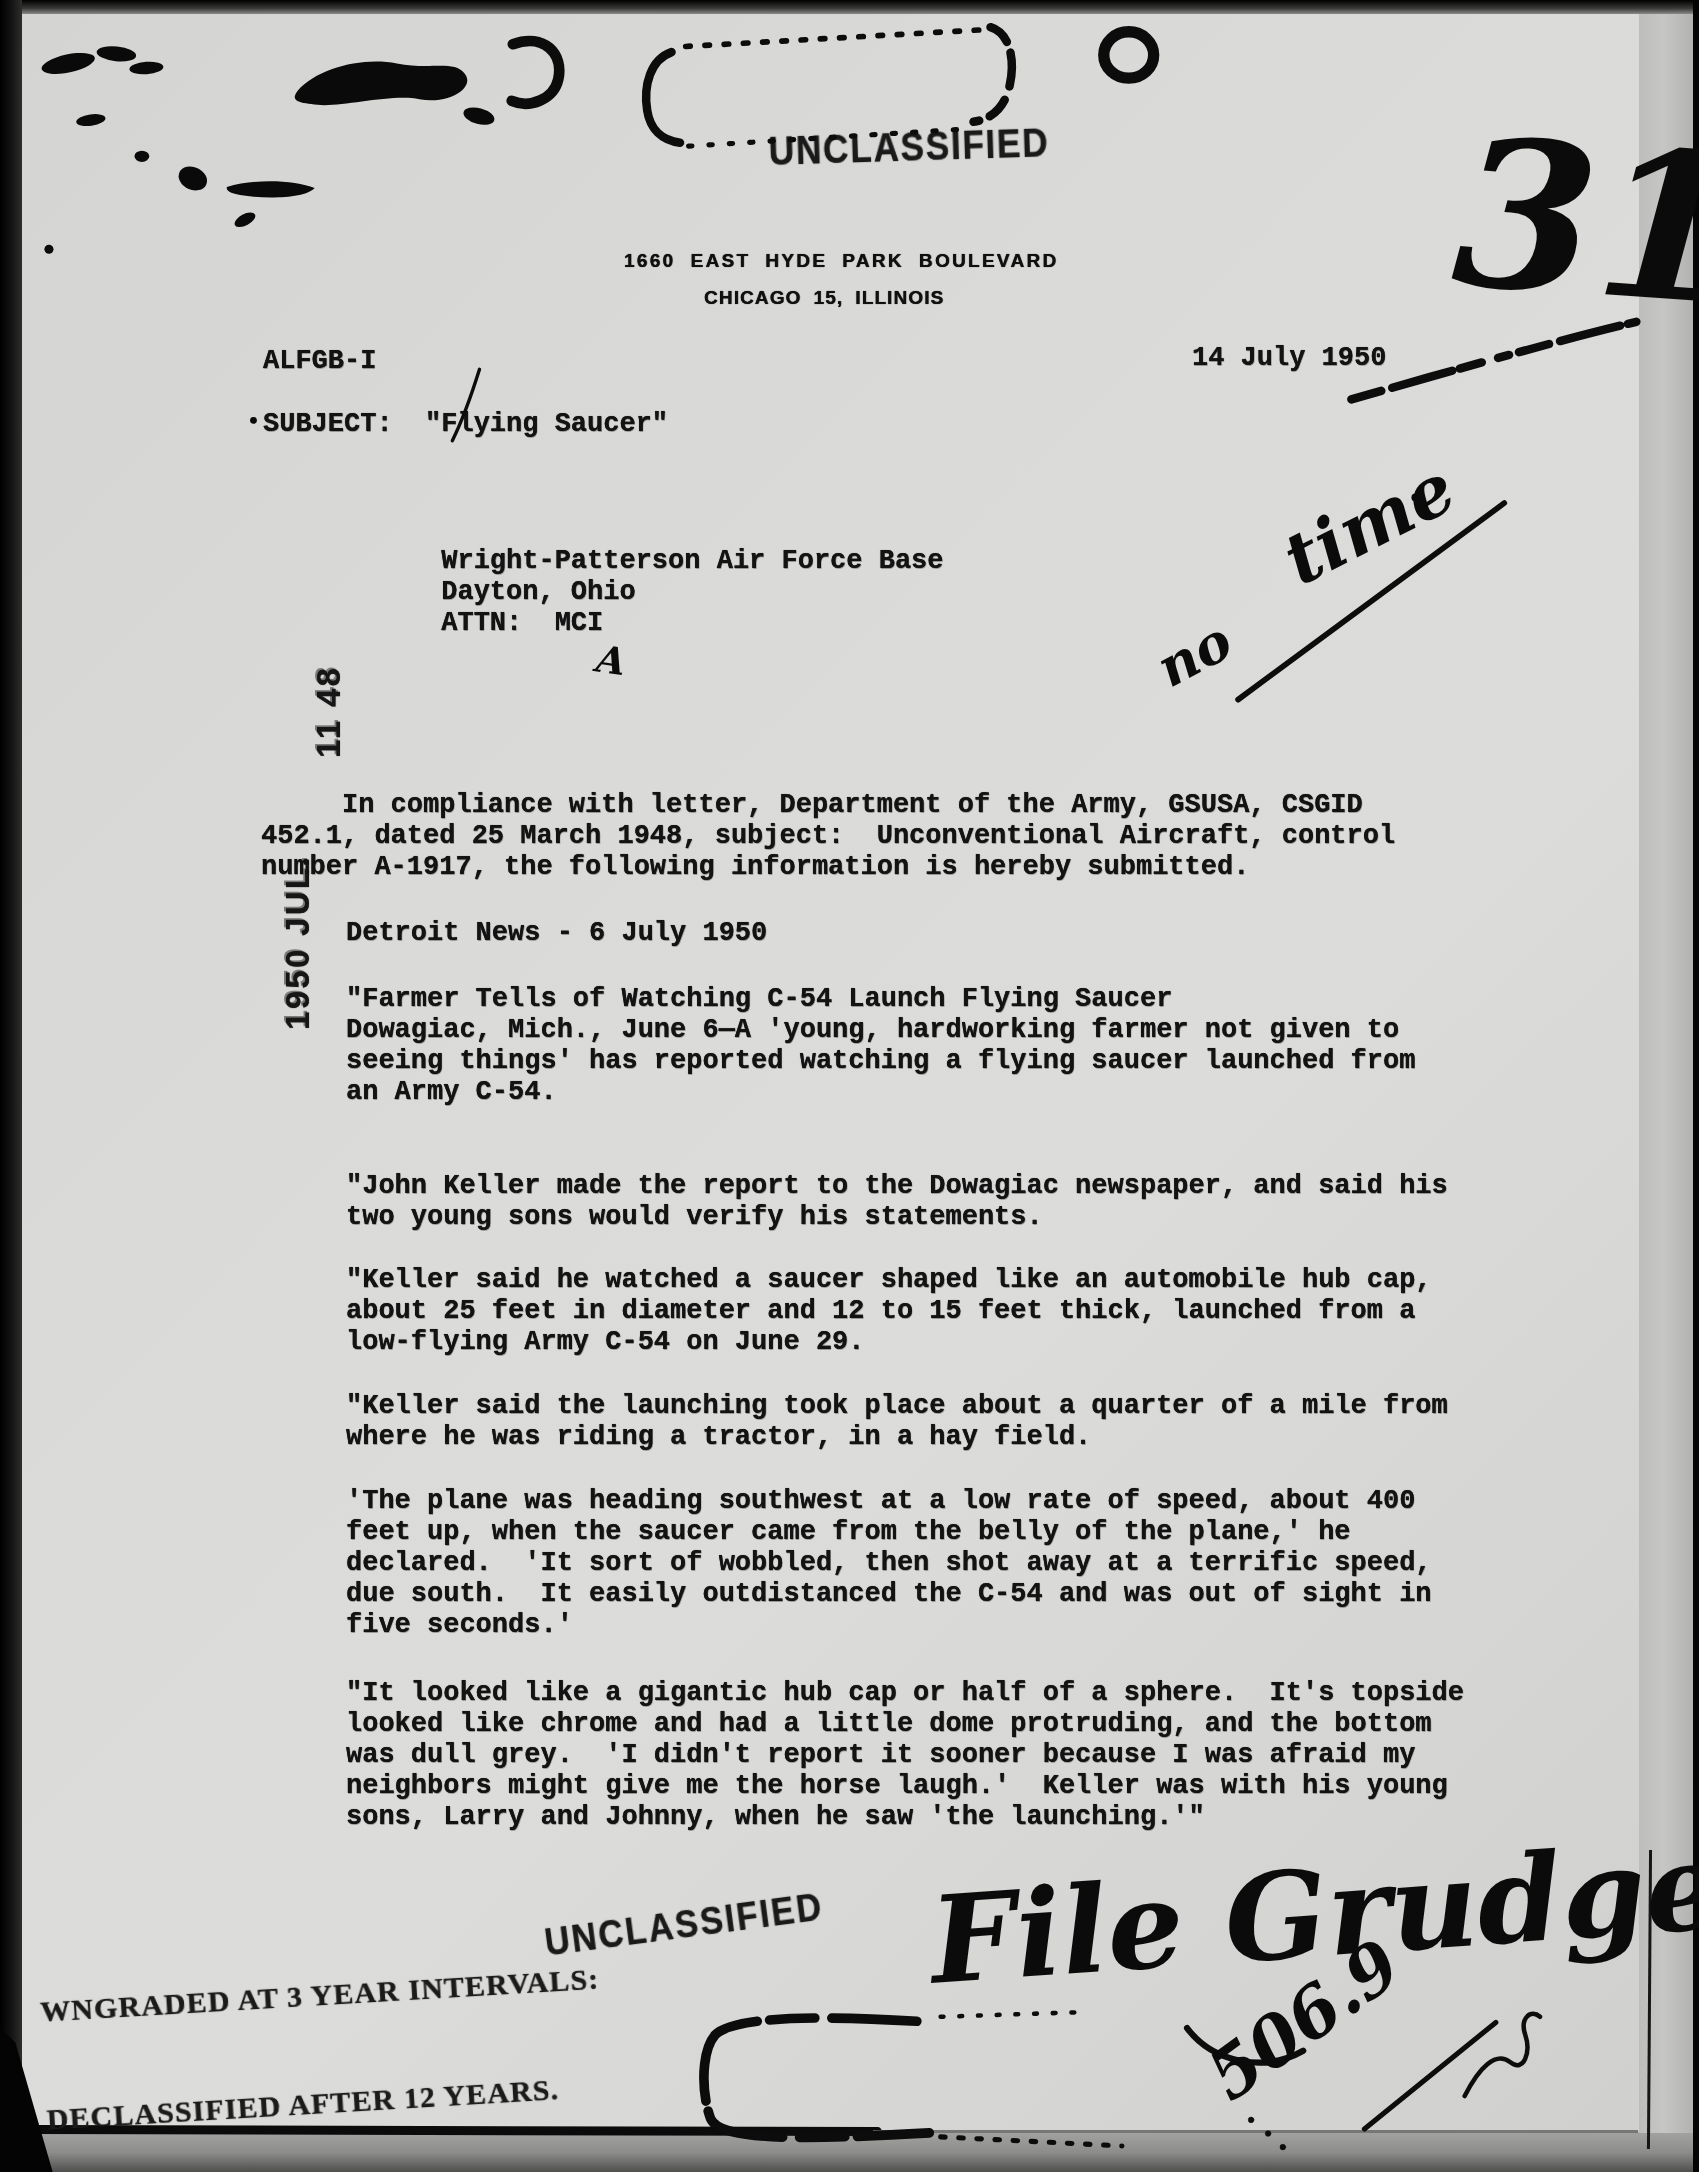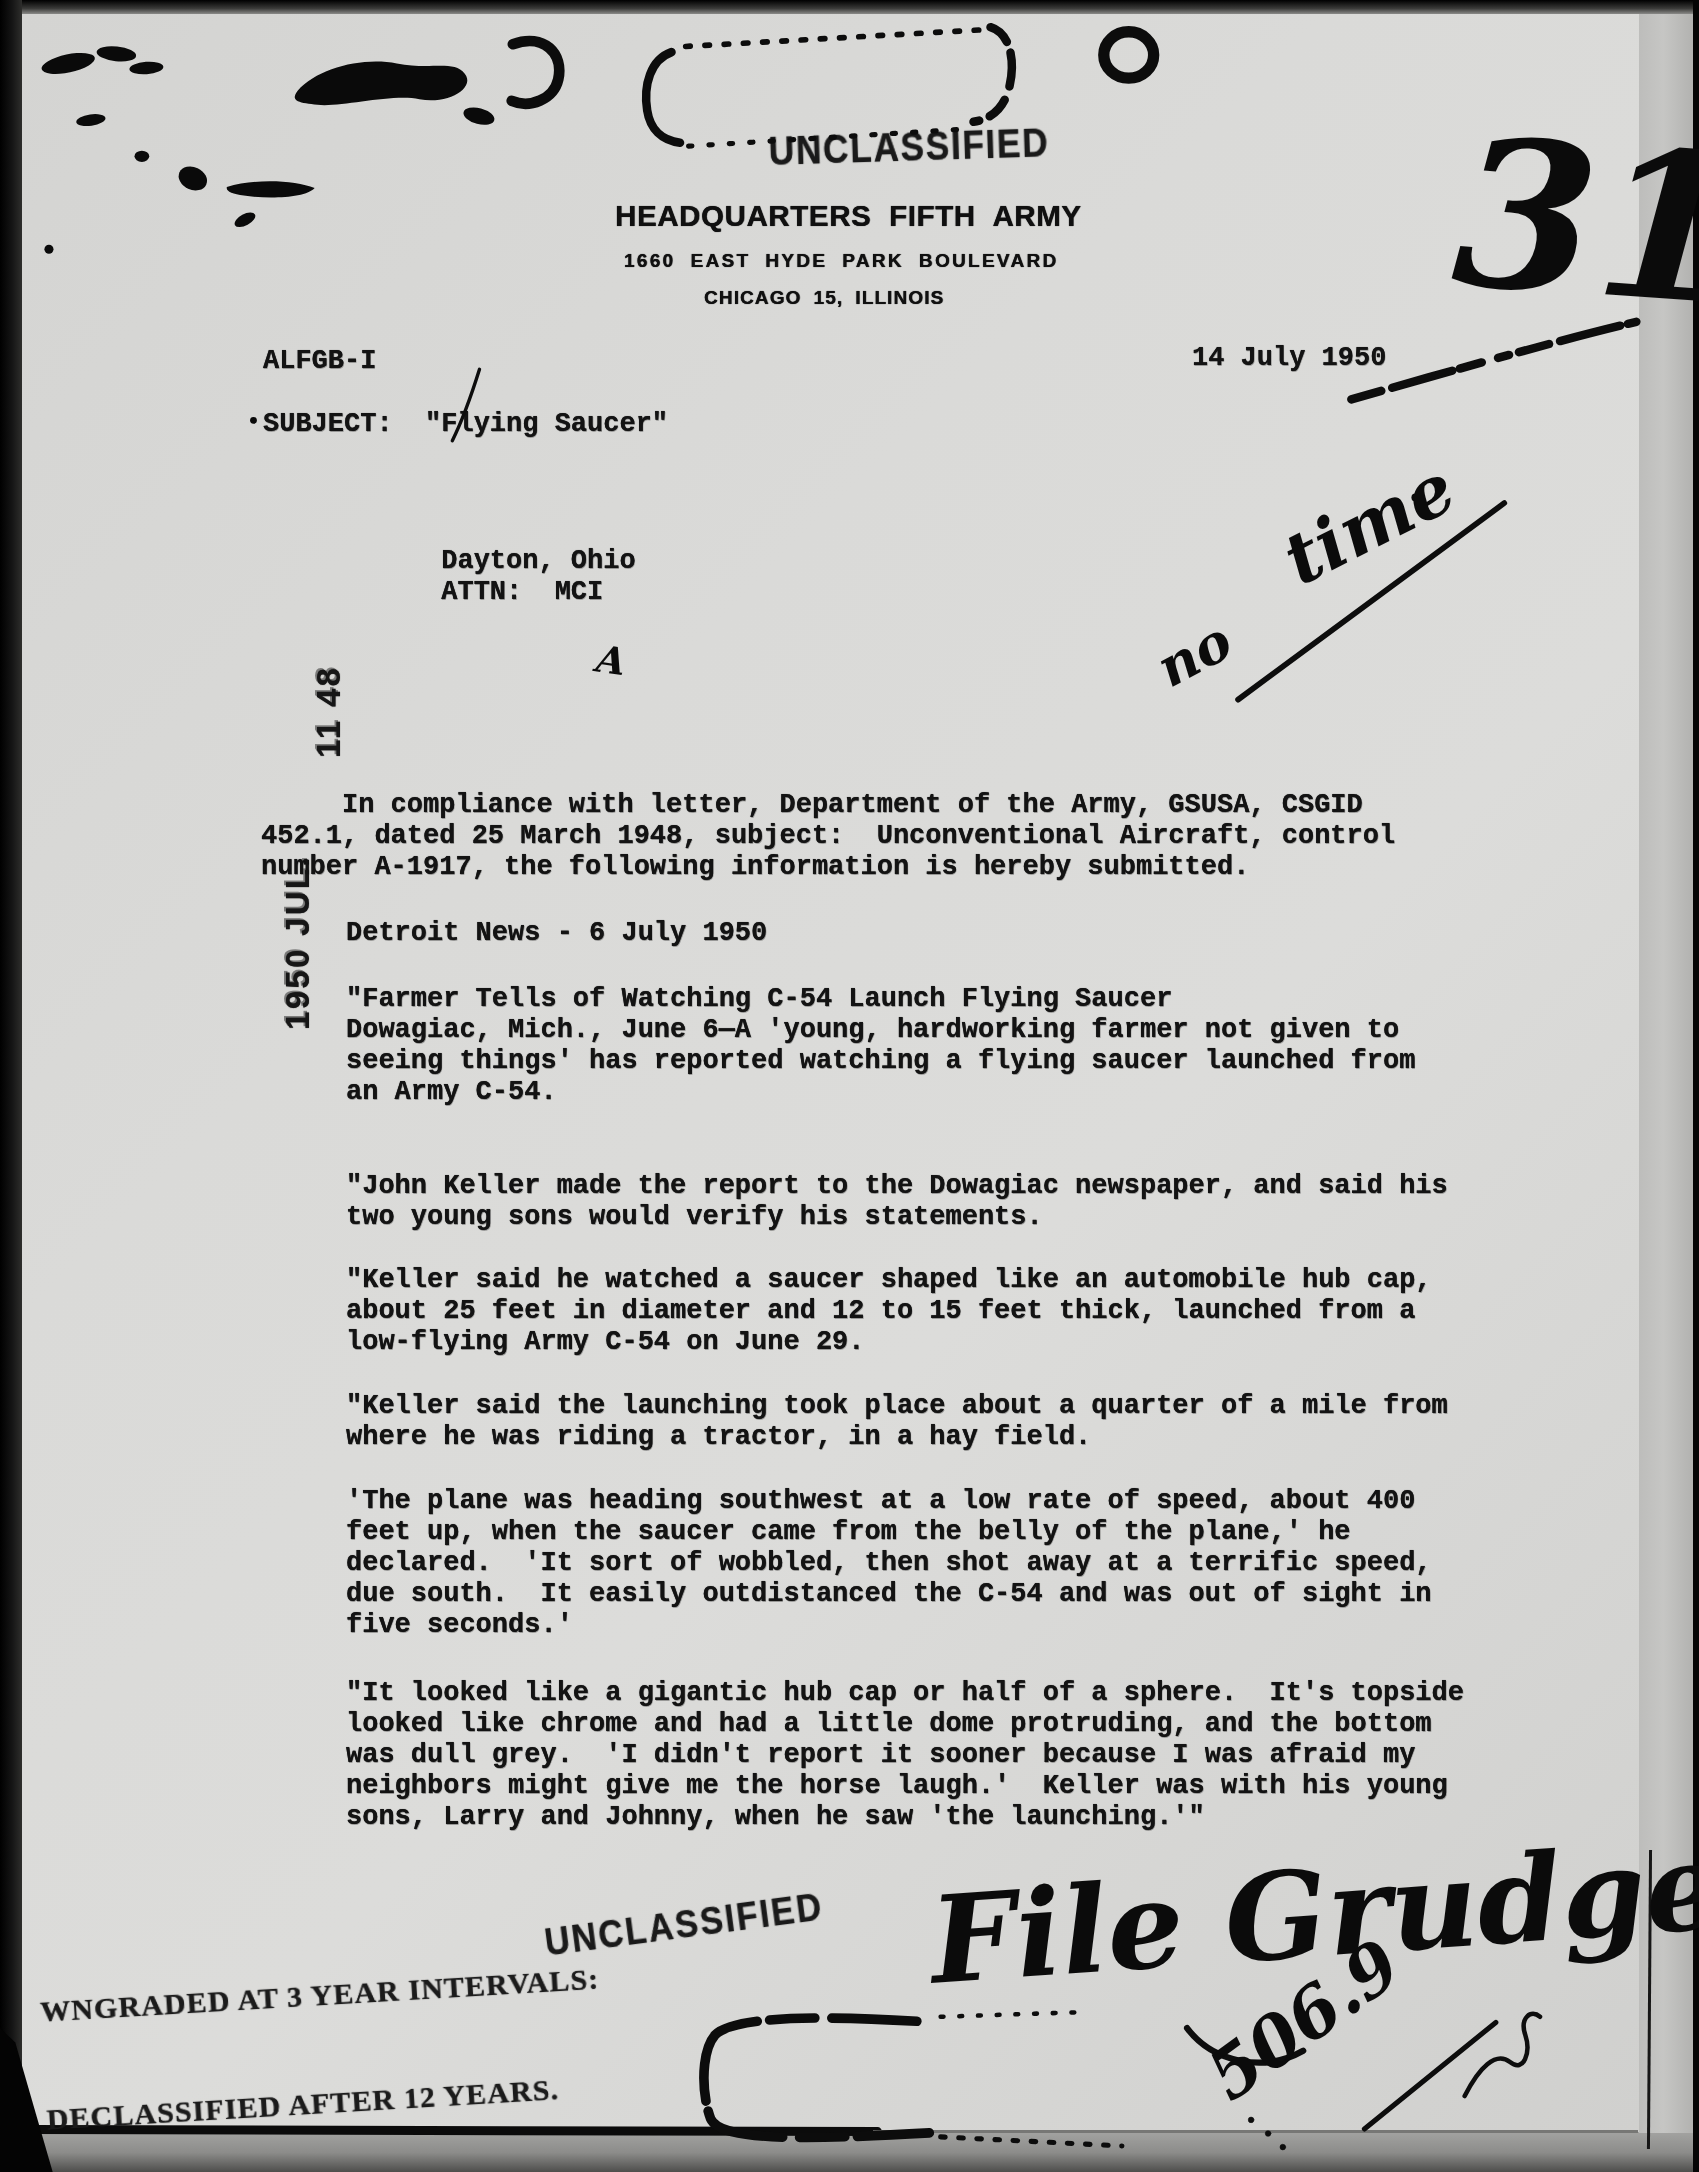--- a/index.html
+++ b/index.html
@@ -65,38 +65,37 @@
   <div id="paper"></div>
   <div id="edge-right-paper" class="abs"></div>
   <div id="edge-top" class="abs"></div>
   <div id="edge-left" class="abs"></div>
   <div id="edge-right" class="abs"></div>
   <div id="bottom-line" class="abs"></div>
   <div id="bottom-line2" class="abs"></div>
   <div id="corner-wedge" class="abs"></div>
   <div id="rightline-bottom" class="abs"></div>
 
-  <div id="lh-org" class="abs letterhead">HEADQUARTERS FIFTH ARMY</div>
   <div id="lh-addr" class="abs letterhead">1660 EAST HYDE PARK BOULEVARD</div>
   <div id="lh-city" class="abs letterhead">CHICAGO 15, ILLINOIS</div>
 
   <div id="stamp-unclass-top" class="abs stamp">UNCLASSIFIED</div>
   <div id="stamp-unclass-bottom" class="abs stamp">UNCLASSIFIED</div>
   <div id="stamp-recv1" class="abs recvstamp">11 48</div>
   <div id="stamp-recv2" class="abs recvstamp">1950 JUL.</div>
   <div id="declass-block" class="abs declass">
     <div>WNGRADED AT 3 YEAR INTERVALS:</div>
     <div>DECLASSIFIED AFTER 12 YEARS.</div>
     
   </div>
 
   <div class="abs typed" style="left:263px;top:346px;">ALFGB-I</div>
   <div class="abs typed" style="left:1192px;top:343px;">14 July 1950</div>
   <div class="abs typed" style="left:263px;top:409px;">SUBJECT:  "Flying Saucer"</div>
-  <div class="abs typed" style="left:263px;top:546px;"><div>           Dayton, Ohio</div><div>           ATTN:  MCI</div></div>
+  <div class="abs typed" style="left:263px;top:546px;"><div>           Wright-Patterson Air Force Base</div><div>           Dayton, Ohio</div><div>           ATTN:  MCI</div></div>
 
   <div class="abs typed" style="left:261px;top:790px;"><div>     In compliance with letter, Department of the Army, GSUSA, CSGID</div><div>452.1, dated 25 March 1948, subject:  Unconventional Aircraft, control</div><div>number A-1917, the following information is hereby submitted.</div></div>
   <div class="abs typed" style="left:346px;top:918px;">Detroit News - 6 July 1950</div>
   <div class="abs typed" style="left:346px;top:984px;"><div>"Farmer Tells of Watching C-54 Launch Flying Saucer</div><div>Dowagiac, Mich., June 6—A 'young, hardworking farmer not given to</div><div>seeing things' has reported watching a flying saucer launched from</div><div>an Army C-54.</div></div>
   <div class="abs typed" style="left:346px;top:1171px;"><div>"John Keller made the report to the Dowagiac newspaper, and said his</div><div>two young sons would verify his statements.</div></div>
   <div class="abs typed" style="left:346px;top:1265px;"><div>"Keller said he watched a saucer shaped like an automobile hub cap,</div><div>about 25 feet in diameter and 12 to 15 feet thick, launched from a</div><div>low-flying Army C-54 on June 29.</div></div>
   <div class="abs typed" style="left:346px;top:1391px;"><div>"Keller said the launching took place about a quarter of a mile from</div><div>where he was riding a tractor, in a hay field.</div></div>
   <div class="abs typed" style="left:346px;top:1486px;"><div>'The plane was heading southwest at a low rate of speed, about 400</div><div>feet up, when the saucer came from the belly of the plane,' he</div><div>declared.  'It sort of wobbled, then shot away at a terrific speed,</div><div>due south.  It easily outdistanced the C-54 and was out of sight in</div><div>five seconds.'</div></div>
   <div class="abs typed" style="left:346px;top:1678px;"><div>"It looked like a gigantic hub cap or half of a sphere.  It's topside</div><div>looked like chrome and had a little dome protruding, and the bottom</div><div>was dull grey.  'I didn't report it sooner because I was afraid my</div><div>neighbors might give me the horse laugh.'  Keller was with his young</div><div>sons, Larry and Johnny, when he saw 'the launching.'"</div></div>
 

